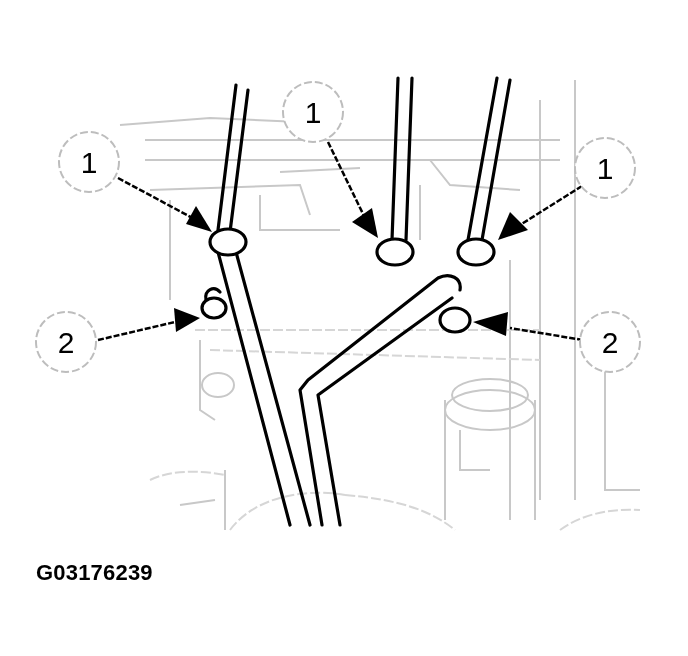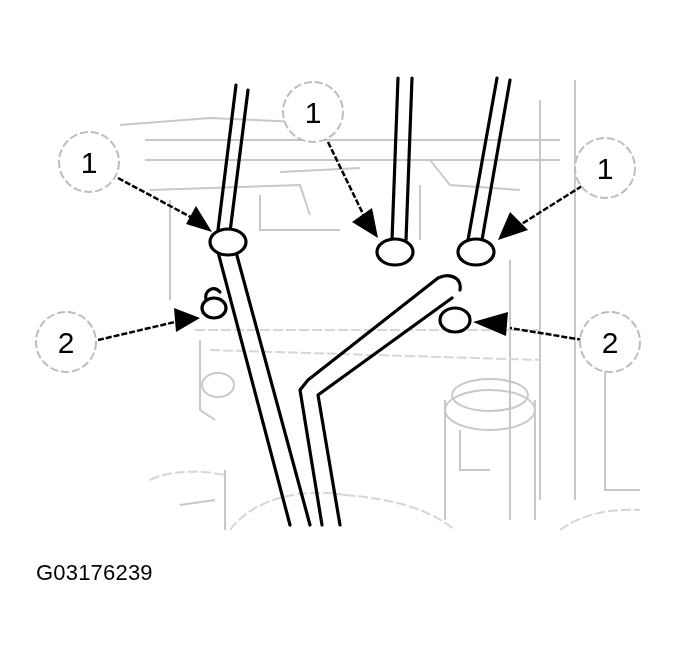--- a/index.html
+++ b/index.html
@@ -1,20 +1,20 @@
 <!DOCTYPE html>
 <html><head>
   <meta charset="utf-8">
   <style>
     html, body { margin: 0; padding: 0; background: #ffffff; }
     body { width: 688px; height: 656px; position: relative; overflow: hidden;
            font-family: "Liberation Sans", sans-serif; }
     #figure { position: absolute; left: 0; top: 0; width: 688px; height: 560px; }
     #figure-id { position: absolute; left: 36px; top: 560px; font-size: 22px;
-                 font-weight: normal; color: #000; letter-spacing: 0.2px; }
+                 font-weight: bold; color: #000; letter-spacing: 0.2px; }
     .callout-text { font-family: "Liberation Sans", sans-serif; font-size: 30px; fill: #000; }
     .bg { stroke: #c8c8c8; stroke-width: 2; fill: none; }
     .bg2 { stroke: #d6d6d6; stroke-width: 2; fill: none; stroke-dasharray: 10 3; }
     .pipe { stroke: #000; stroke-width: 3.2; fill: none; stroke-linecap: round; stroke-linejoin: round; }
     .fitting { stroke: #000; stroke-width: 3.2; fill: #fff; }
     .leader { stroke: #000; stroke-width: 2.5; stroke-dasharray: 6 2; fill: none; }
     .bubble { stroke: #bdbdbd; stroke-width: 2; fill: #fff; stroke-dasharray: 8 3; }
   </style>
 </head>
 <body>

